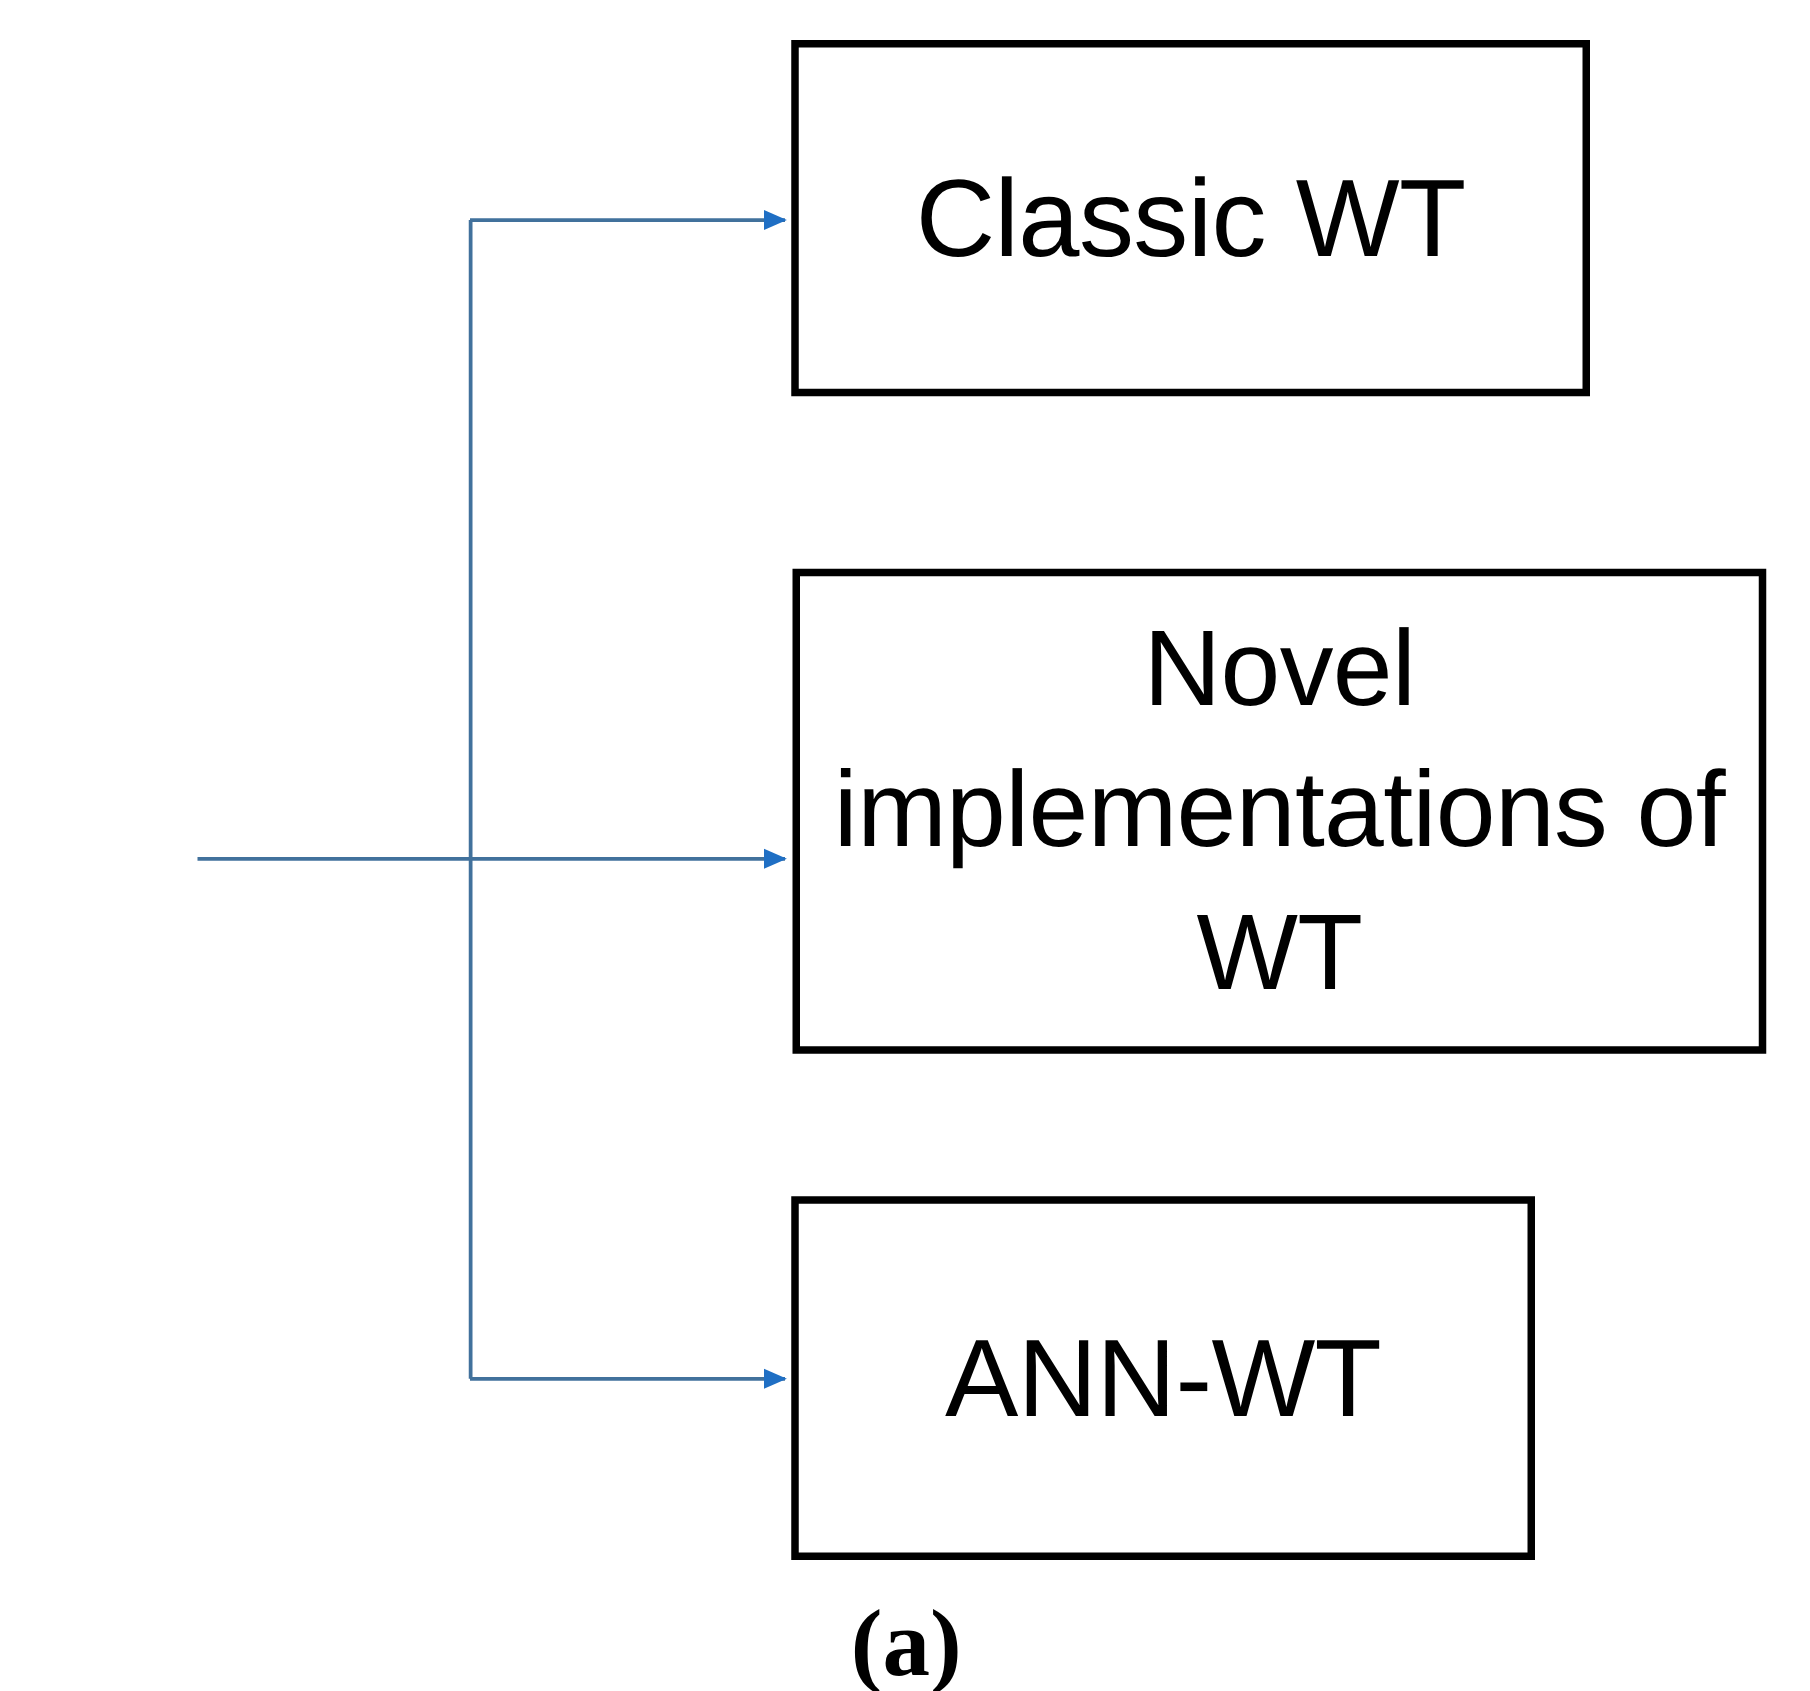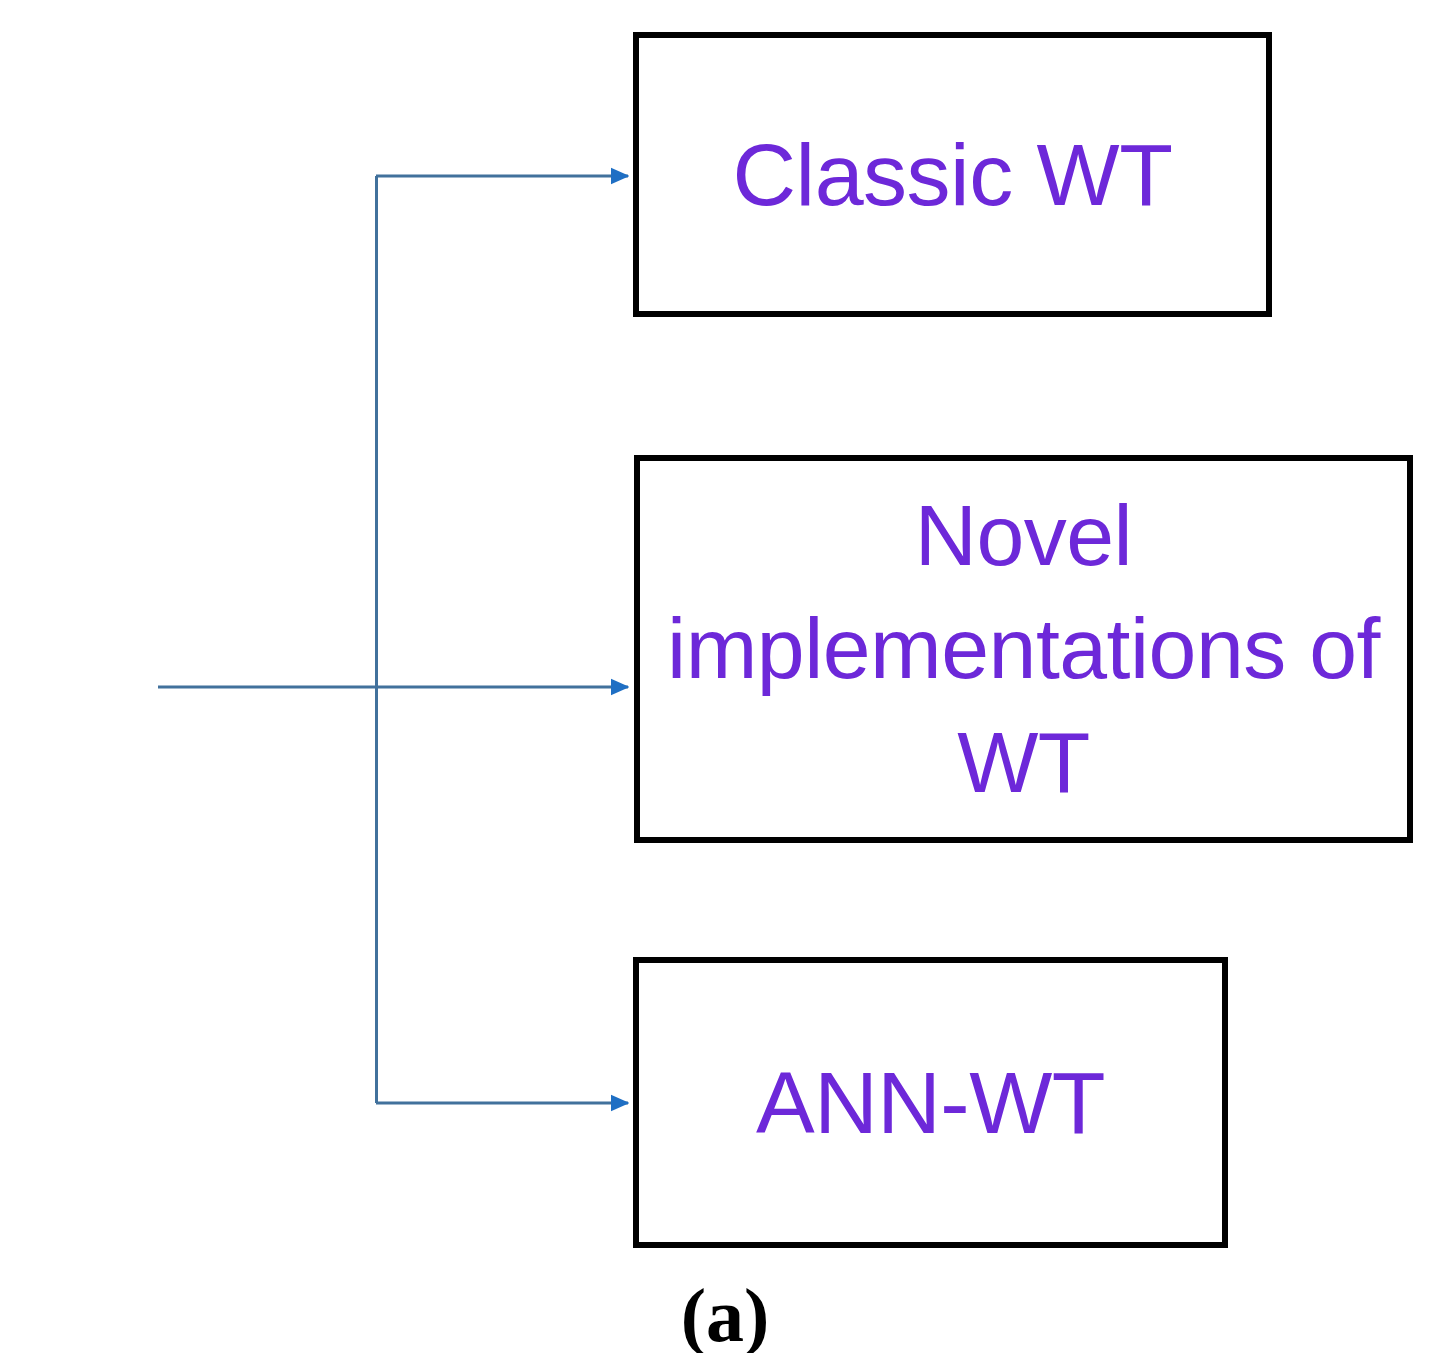--- a/index.html
+++ b/index.html
@@ -19,21 +19,21 @@
   
   .node-box {
     position: absolute;
     box-sizing: border-box;
     border: 6px solid #000000;
     background: #ffffff;
     display: flex;
     align-items: center;
     justify-content: center;
     text-align: center;
-    color: #6d28d9;
+    color: #000000;
     font-size: 88px;
     line-height: 1.22;
     letter-spacing: -0.5px;
   }
   .node-box .node-text {
     display: block;
     padding: 0 10px;
   }
 
   #box-classic   { left: 633px; top: 32px;  width: 639px; height: 285px; }

